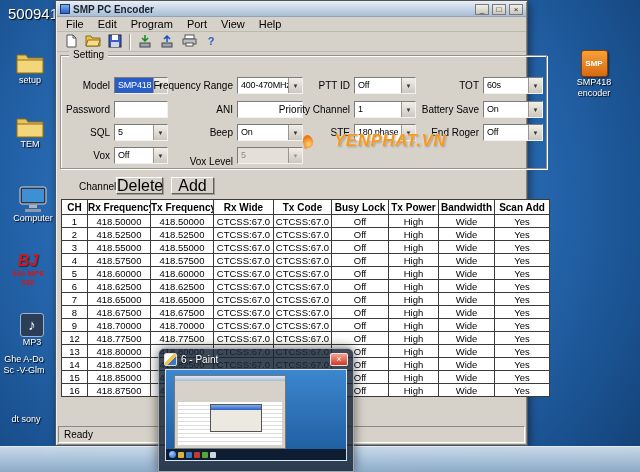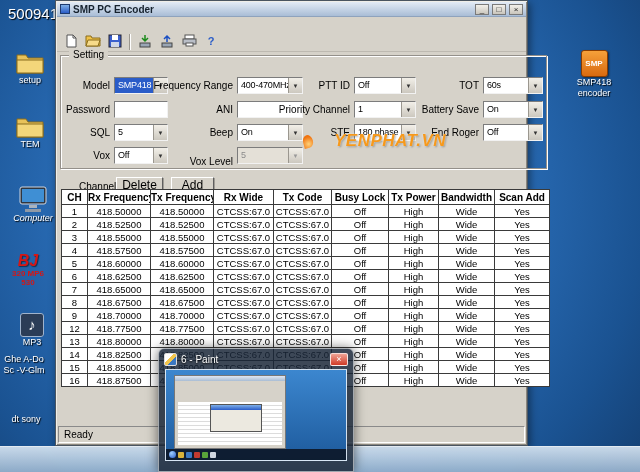--- a/index.html
+++ b/index.html
@@ -61,26 +61,26 @@
   .combo-btn { width:14px; background:linear-gradient(#f2efe8,#ccc8bf); border-left:1px solid #9b978f;
     display:flex; align-items:center; justify-content:center; color:#333; }
   .combo-btn::after { content:"▼"; font-size:6px; }
   .combo.dis { background:#e4e0d7; }
   .combo.dis .combo-text { color:#8b8b8b; }
   .combo.dis .combo-btn { color:#999; }
   .txt-input { position:absolute; height:17px; background:#fff; font-size:10px; padding:0 3px;
     border:1px solid; border-color:#7c7c7c #f2f2f2 #f2f2f2 #7c7c7c; font-family:"Liberation Sans",sans-serif; }
 
   .chan-label { position:absolute; left:23px; top:180px; font-size:10px; }
-  .btn { position:absolute; top:176px; height:17px; background:#d6d2c9; font-size:12px; text-align:center; line-height:15px;
+  .btn { position:absolute; top:176px; height:17px; background:#d6d2c9; font-size:16px; text-align:center; line-height:15px;
     border:1px solid; border-color:#fff #5f5f5f #5f5f5f #fff; box-shadow:1px 1px 0 rgba(0,0,0,.25); }
   .btn-delete { left:60px; width:47px; }
   .btn-add { left:115px; width:43px; }
 
-  .chan-table { position:absolute; left:5px; top:188px; width:489px; border-collapse:collapse; table-layout:fixed;
+  .chan-table { position:absolute; left:5px; top:198px; width:489px; border-collapse:collapse; table-layout:fixed;
     font-size:10px; background:#22c55e; }
   .chan-table th, .chan-table td { border:1px solid #3a3a3a; text-align:center; padding:0; overflow:hidden;
     white-space:nowrap; background:#fff; height:13px; font-size:9.5px; }
   .chan-table th { font-weight:bold; height:15px; font-size:10px; }
 
   .statusbar { position:absolute; left:2px; right:2px; bottom:2px; height:17px; padding:2px 5px; font-size:10px;
     border:1px solid; border-color:#8a8a8a #fff #fff #8a8a8a; background:#d6d2c9; }
 
   
   .taskbar { position:absolute; left:0; right:0; bottom:0; height:26px; z-index:6;
@@ -130,21 +130,21 @@
       </div>
       <div class="desk-icon" style="left: 6px; top: 112px;">
         <div class="di-glyph">
           <svg width="30" height="24" viewBox="0 0 30 24">
             <path d="M2 4h9l2 3h15v15H2z" fill="#e8c25a" stroke="#8a6d1d"></path>
             <path d="M2 9h26v13H2z" fill="#f3d67a" stroke="#8a6d1d"></path>
           </svg>
         </div>
         <div class="di-label">TEM</div>
       </div>
-      <div class="desk-icon" style="left: 9px; top: 186px; font-style: italic;">
+      <div class="desk-icon" style="left: 9px; top: 186px;">
         <div class="di-glyph">
           <svg width="30" height="27" viewBox="0 0 30 27">
             <rect x="2" y="1" width="26" height="17" rx="2" fill="#2f3640" stroke="#cfd6e0"></rect>
             <rect x="4" y="3" width="22" height="13" fill="#3f8fd4"></rect>
             <rect x="11" y="19" width="8" height="3" fill="#aab3bf"></rect>
             <rect x="7" y="23" width="16" height="3" fill="#8f99a6"></rect>
           </svg>
         </div>
         <div class="di-label">Computer</div>
       </div>
@@ -182,20 +182,28 @@
   <div class="app-window">
 
     <div class="titlebar">
       <span class="win-ico"></span>
       <span class="title-text">SMP PC Encoder</span>
       <span class="wbtn">_</span>
       <span class="wbtn">□</span>
       <span class="wbtn">×</span>
     </div>
 
+    <div class="menubar">
+        <div class="menu-item">File</div>
+        <div class="menu-item">Edit</div>
+        <div class="menu-item">Program</div>
+        <div class="menu-item">Port</div>
+        <div class="menu-item">View</div>
+        <div class="menu-item">Help</div>
+      </div>
 
     <div class="toolbar">
         <div class="tool-btn">
           <span><svg width="14" height="14" viewBox="0 0 14 14">
               <path d="M3 1h6l3 3v9H3z" fill="#fff" stroke="#555"></path>
               <path d="M9 1v3h3" fill="none" stroke="#555"></path>
             </svg></span>
         </div>
         <div class="tool-btn">
           <span><svg width="16" height="13" viewBox="0 0 16 13">

